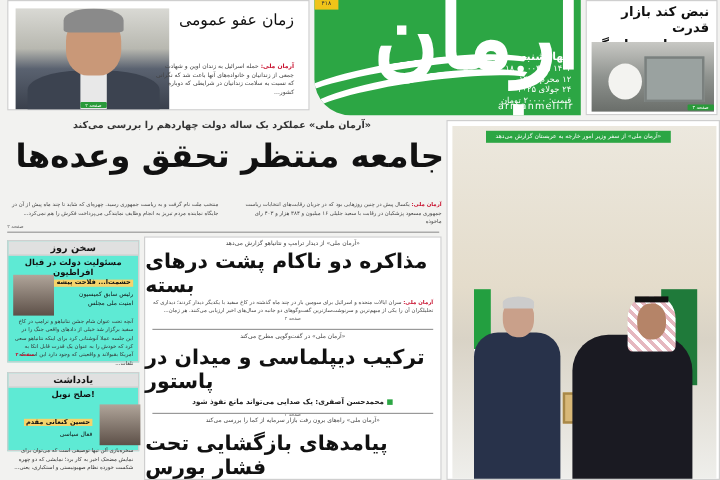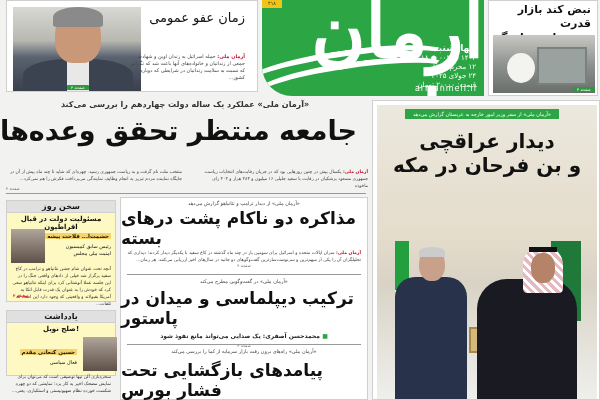--- a/index.html
+++ b/index.html
@@ -33,21 +33,21 @@
 #tr-photo{left:4px;top:34px;width:102px;height:58px;background:linear-gradient(180deg,#c8c8c4,#8f938f 50%,#6a6e6a);overflow:hidden}
 #tr-photo .roll{left:14px;top:18px;width:28px;height:30px;border-radius:50%;background:#f3f3f0}
 #tr-photo .mach{left:44px;top:12px;width:50px;height:38px;background:#9aa2a0;border:2px solid #7a807e}
 
 #kicker{left:0;top:100px;width:370px;font-size:8px;font-weight:bold;color:#333}
 #main-head{left:0;top:113px;width:370px;font-size:27px;font-weight:bold;letter-spacing:-1px;line-height:36px}
 #main-body-r{right:232px;top:168px;width:170px;font-size:4.5px;line-height:7px;color:#444}
 #main-body-l{left:6px;top:168px;width:176px;font-size:4.5px;line-height:7px;color:#444}
 .hr{height:1px;background:#999}
 
-.lbox{left:6px;width:110px;background:#fef9c3;border:1px solid #cfcfcf}
+.lbox{left:6px;width:110px;background:#5eead4;border:1px solid #cfcfcf}
 .lbox .cap{background:#e0e0e0;font-size:8px;font-weight:bold;text-align:center;padding:1px 0;border-bottom:1px solid #cfcfcf}
 .lbox .ttl{font-size:7px;font-weight:bold;text-align:center;margin-top:2px}
 .lbox .ph{position:absolute;left:4px;width:34px;height:34px;background:linear-gradient(180deg,#b0a59a,#5d5048);overflow:hidden}
 .lbox .name{position:absolute;right:4px;background:#f6d36b;font-size:5.5px;font-weight:bold;padding:0 2px}
 .lbox .role{position:absolute;right:4px;font-size:5px;line-height:7px;text-align:right;direction:rtl}
 .lbox .txt{position:absolute;left:4px;right:4px;font-size:4.5px;line-height:7px;text-align:right;direction:rtl;color:#333}
 
 #mid{left:120px;top:197px;width:248px;height:203px;background:#fff;border:1px solid #cfcfcf}
 .sk{font-size:5px;color:#444;text-align:center;direction:rtl}
 .sh{font-size:17px;font-weight:bold;text-align:left;direction:rtl;letter-spacing:-0.5px}
@@ -110,21 +110,21 @@
     <div>در دوران پساجنگ</div>
   </div>
   <div id="tr-photo" class="abs">
     <div class="abs mach"></div>
     <div class="abs roll"></div>
   </div>
   <span class="abs pg" style="left:84px;top:86px">صفحه ۳</span>
 </div>
 
 <div id="kicker" class="abs center rtl" style="text-align:center">«آرمان ملی» عملکرد یک ساله دولت چهاردهم را بررسی می‌کند</div>
-<div id="main-head" class="abs center rtl" style="text-align:left">جامعه منتظر تحقق وعده‌ها</div>
+<div id="main-head" class="abs center rtl" style="text-align:right">جامعه منتظر تحقق وعده‌ها</div>
 <div id="main-body-r" class="abs rtl">
   <span class="redtag">آرمان ملی:</span>
   <span>یکسال پیش در چنین روزهایی بود که در جریان رقابت‌های انتخابات ریاست جمهوری مسعود پزشکیان در رقابت با سعید جلیلی ۱۶ میلیون و ۳۸۴ هزار و ۴۰۳ رای ماخوذه</span>
 </div>
 <div id="main-body-l" class="abs rtl">منتخب ملت نام گرفت و به ریاست جمهوری رسید. چهره‌ای که شاید تا چند ماه پیش از آن در جایگاه نماینده مردم تبریز به انجام وظایف نمایندگی می‌پرداخت فکرش را هم نمی‌کرد...</div>
 <div class="abs pgnum" style="left:6px;top:186px">صفحه ۲</div>
 <div class="abs hr" style="left:6px;top:193px;width:360px"></div>
 
 <div class="abs lbox" style="top:200px;height:102px">
   <div class="cap">سخن روز</div>
@@ -175,17 +175,13 @@
   <div class="abs flag-ir"></div>
   <div class="abs flag-sa"></div>
   <div class="abs man1-body"></div>
   <div class="abs man1-head"></div>
   <div class="abs man1-hair"></div>
   <div class="abs man2-robe"></div>
   <div class="abs man2-ghutra"></div>
   <div class="abs man2-head"></div>
   <div class="abs man2-agal"></div>
   <div class="abs kick">«آرمان ملی» از سفر وزیر امور خارجه به عربستان گزارش می‌دهد</div>
-  <div class="abs h1">
-    <div>دیدار عراقچی</div>
-    <div>و بن فرحان در مکه</div>
-  </div>
 </div>
 
 </body></html>

